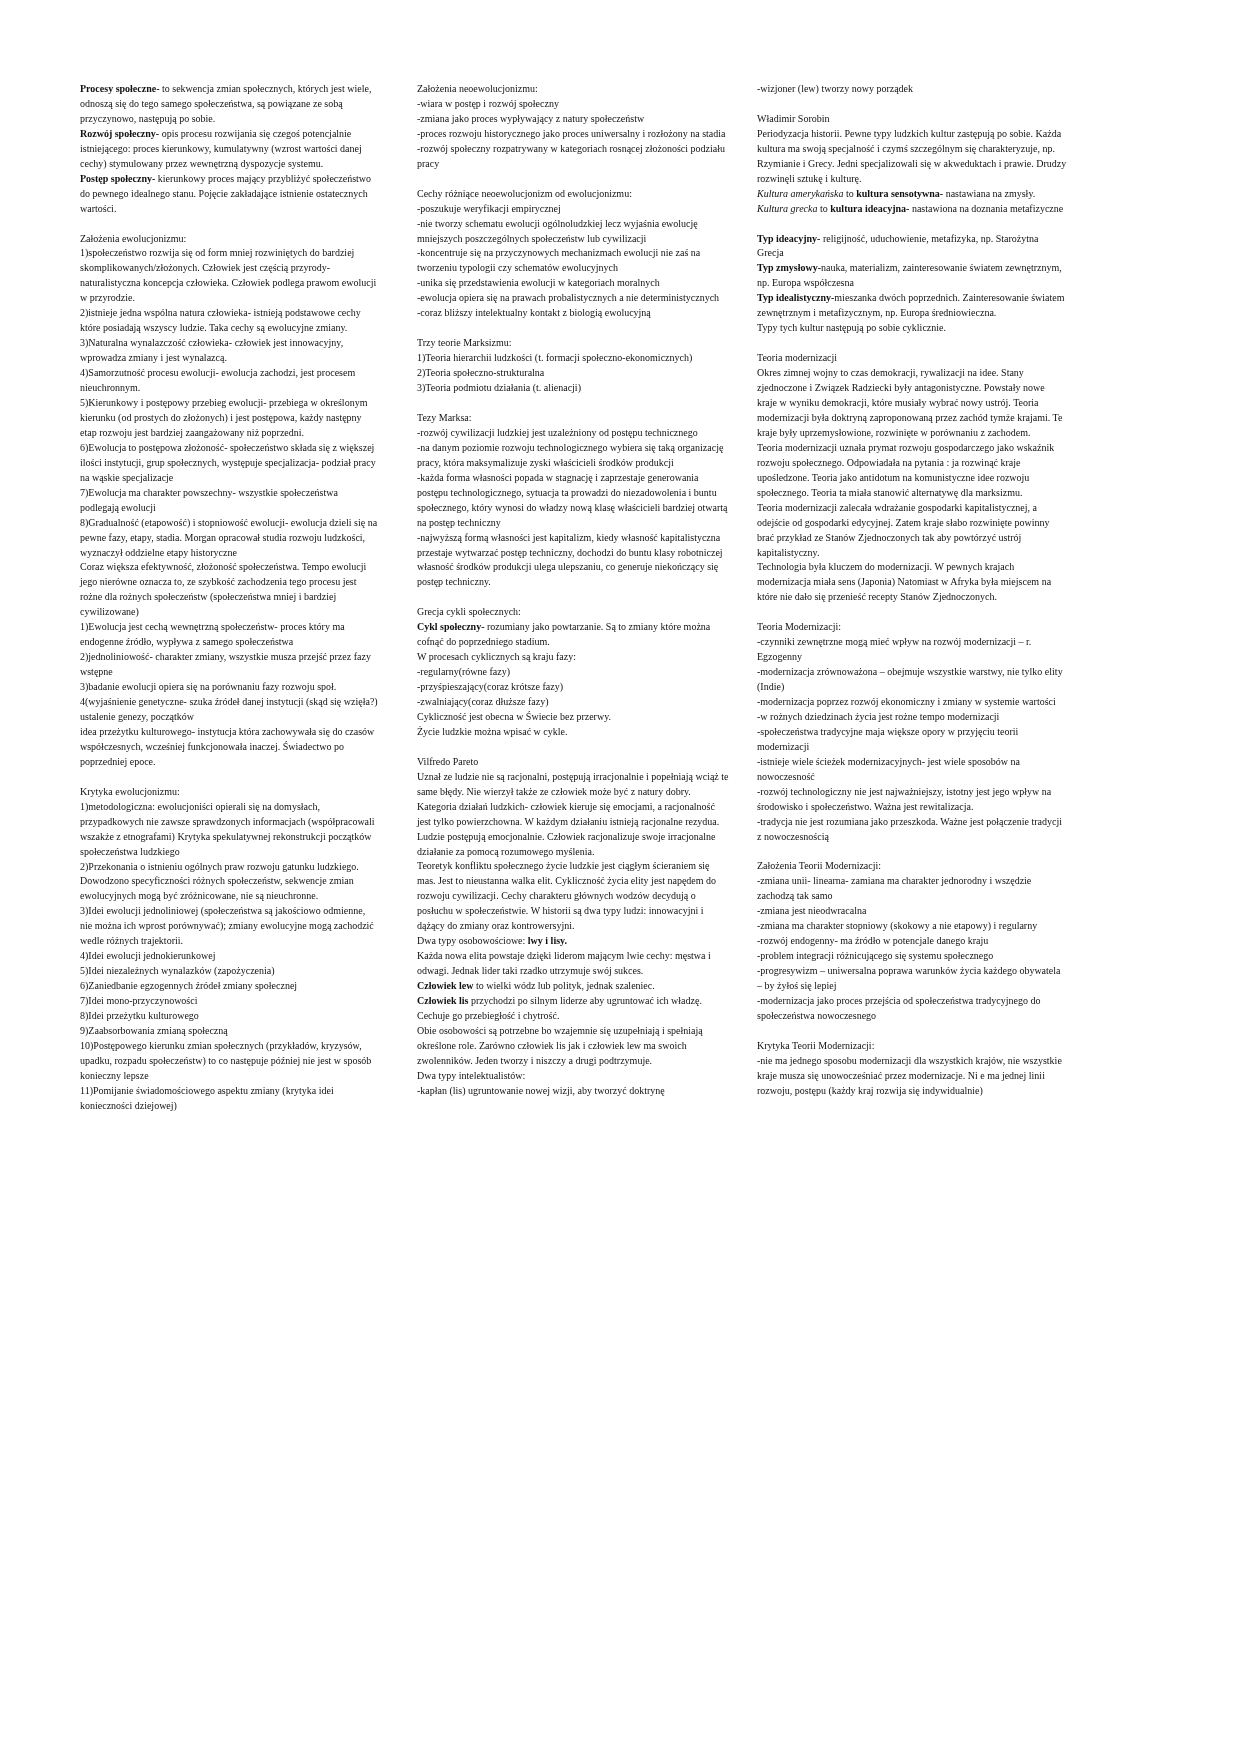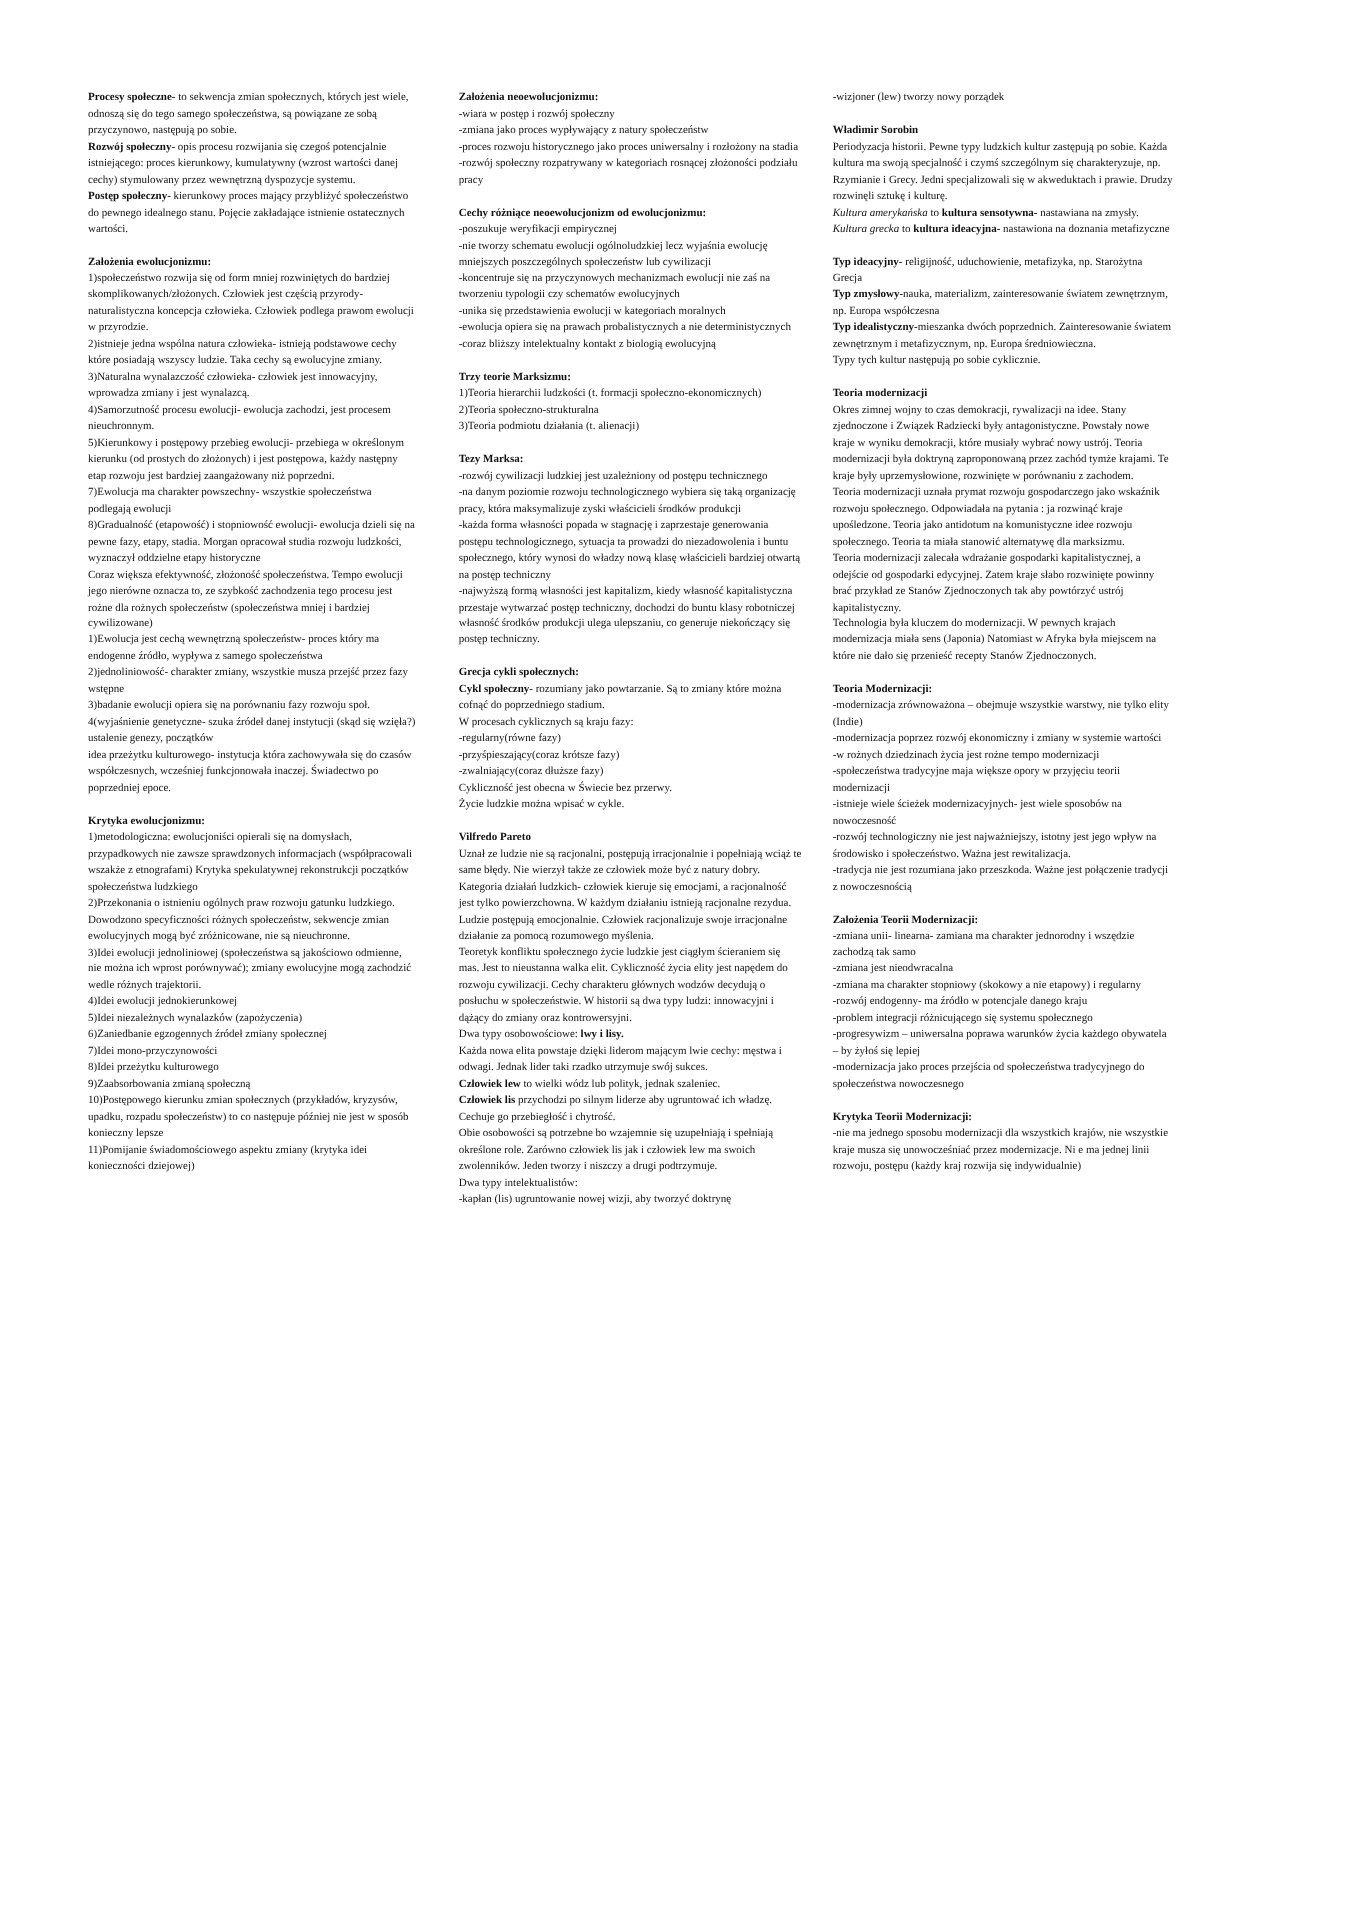--- a/index.html
+++ b/index.html
@@ -6,39 +6,40 @@
   body { width:1240px; height:1754px; position:relative; overflow:hidden;
          font-family:"Liberation Serif", "DejaVu Serif", serif; color:#111; }
   .col { position:absolute; top:82px; font-size:10px; line-height:14.95px; }
   .col1 { left:80px; width:298px; }
   .col2 { left:417px; width:312px; }
   .col3 { left:757px; width:310px; }
   .block { margin:0 0 14.95px 0; }
   .line { display:block; white-space:normal; }
   .b { font-weight:bold; }
   .i { font-style:italic;text-align:right; }
-  .head { font-weight:bold; display:block; }
+  .head { font-weight:normal; display:block; }
 </style>
 </head>
 <body>
 
 <div>
   <div class="col col1" id="col0">
       <div class="block">
         <span class="line"><span class="b">Procesy społeczne-</span><span> to sekwencja zmian społecznych, których jest wiele, odnoszą się do tego samego społeczeństwa, są powiązane ze sobą przyczynowo, następują po sobie.</span></span>
         <span class="line"><span class="b">Rozwój społeczny-</span><span> opis procesu rozwijania się czegoś potencjalnie istniejącego: proces kierunkowy, kumulatywny (wzrost wartości danej cechy) stymulowany przez wewnętrzną dyspozycje systemu.</span></span>
         <span class="line"><span class="b">Postęp społeczny-</span><span> kierunkowy proces mający przybliżyć społeczeństwo do pewnego idealnego stanu. Pojęcie zakładające istnienie ostatecznych wartości.</span></span>
       </div>
       <div class="block">
         <span class="head">Założenia ewolucjonizmu:</span>
         <span class="line"><span>1)społeczeństwo rozwija się od form mniej rozwiniętych do bardziej skomplikowanych/złożonych. Człowiek jest częścią przyrody- naturalistyczna koncepcja człowieka. Człowiek podlega prawom ewolucji w przyrodzie.</span></span>
         <span class="line"><span>2)istnieje jedna wspólna natura człowieka- istnieją podstawowe cechy które posiadają wszyscy ludzie. Taka cechy są ewolucyjne zmiany.</span></span>
         <span class="line"><span>3)Naturalna wynalazczość człowieka- człowiek jest innowacyjny, wprowadza zmiany i jest wynalazcą.</span></span>
         <span class="line"><span>4)Samorzutność procesu ewolucji- ewolucja zachodzi, jest procesem nieuchronnym.</span></span>
         <span class="line"><span>5)Kierunkowy i postępowy przebieg ewolucji- przebiega w określonym kierunku (od prostych do złożonych) i jest postępowa, każdy następny etap rozwoju jest bardziej zaangażowany niż poprzedni.</span></span>
+        <span class="line"><span>6)Ewolucja to postępowa złożoność- społeczeństwo składa się z większej ilości instytucji, grup społecznych, występuje specjalizacja- podział pracy na wąskie specjalizacje</span></span>
         <span class="line"><span>7)Ewolucja ma charakter powszechny- wszystkie społeczeństwa podlegają ewolucji</span></span>
         <span class="line"><span>8)Gradualność (etapowość) i stopniowość ewolucji- ewolucja dzieli się na pewne fazy, etapy, stadia. Morgan opracował studia rozwoju ludzkości, wyznaczył oddzielne etapy historyczne</span></span>
         <span class="line"><span>Coraz większa efektywność, złożoność społeczeństwa. Tempo ewolucji jego nierówne oznacza to, ze szybkość zachodzenia tego procesu jest rożne dla rożnych społeczeństw (społeczeństwa mniej i bardziej cywilizowane)</span></span>
         <span class="line"><span>1)Ewolucja jest cechą wewnętrzną społeczeństw- proces który ma endogenne źródło, wypływa z samego społeczeństwa</span></span>
         <span class="line"><span>2)jednoliniowość- charakter zmiany, wszystkie musza przejść przez fazy wstępne</span></span>
         <span class="line"><span>3)badanie ewolucji opiera się na porównaniu fazy rozwoju społ.</span></span>
         <span class="line"><span>4(wyjaśnienie genetyczne- szuka źródeł danej instytucji (skąd się wzięła?) ustalenie genezy, początków</span></span>
         <span class="line"><span>idea przeżytku kulturowego- instytucja która zachowywała się do czasów współczesnych, wcześniej funkcjonowała inaczej. Świadectwo po poprzedniej epoce.</span></span>
       </div>
       <div class="block">
@@ -127,20 +128,21 @@
       </div>
       <div class="block">
         <span class="head">Teoria modernizacji</span>
         <span class="line"><span>Okres zimnej wojny to czas demokracji, rywalizacji na idee. Stany zjednoczone i Związek Radziecki były antagonistyczne. Powstały nowe kraje w wyniku demokracji, które musiały wybrać nowy ustrój. Teoria modernizacji była doktryną zaproponowaną przez zachód tymże krajami. Te kraje były uprzemysłowione, rozwinięte w porównaniu z zachodem.</span></span>
         <span class="line"><span>Teoria modernizacji uznała prymat rozwoju gospodarczego jako wskaźnik rozwoju społecznego. Odpowiadała na pytania : ja rozwinąć kraje upośledzone. Teoria jako antidotum na komunistyczne idee rozwoju społecznego. Teoria ta miała stanowić alternatywę dla marksizmu.</span></span>
         <span class="line"><span>Teoria modernizacji zalecała wdrażanie gospodarki kapitalistycznej, a odejście od gospodarki edycyjnej. Zatem kraje słabo rozwinięte powinny brać przykład ze Stanów Zjednoczonych tak aby powtórzyć ustrój kapitalistyczny.</span></span>
         <span class="line"><span>Technologia była kluczem do modernizacji. W pewnych krajach modernizacja miała sens (Japonia) Natomiast w Afryka była miejscem na które nie dało się przenieść recepty Stanów Zjednoczonych.</span></span>
       </div>
       <div class="block">
         <span class="head">Teoria Modernizacji:</span>
+        <span class="line"><span>-czynniki zewnętrzne mogą mieć wpływ na rozwój modernizacji – r. Egzogenny</span></span>
         <span class="line"><span>-modernizacja zrównoważona – obejmuje wszystkie warstwy, nie tylko elity (Indie)</span></span>
         <span class="line"><span>-modernizacja poprzez rozwój ekonomiczny i zmiany w systemie wartości</span></span>
         <span class="line"><span>-w rożnych dziedzinach życia jest rożne tempo modernizacji</span></span>
         <span class="line"><span>-społeczeństwa tradycyjne maja większe opory w przyjęciu teorii modernizacji</span></span>
         <span class="line"><span>-istnieje wiele ścieżek modernizacyjnych- jest wiele sposobów na nowoczesność</span></span>
         <span class="line"><span>-rozwój technologiczny nie jest najważniejszy, istotny jest jego wpływ na środowisko i społeczeństwo. Ważna jest rewitalizacja.</span></span>
         <span class="line"><span>-tradycja nie jest rozumiana jako przeszkoda. Ważne jest połączenie tradycji z nowoczesnością</span></span>
       </div>
       <div class="block">
         <span class="head">Założenia Teorii Modernizacji:</span>

